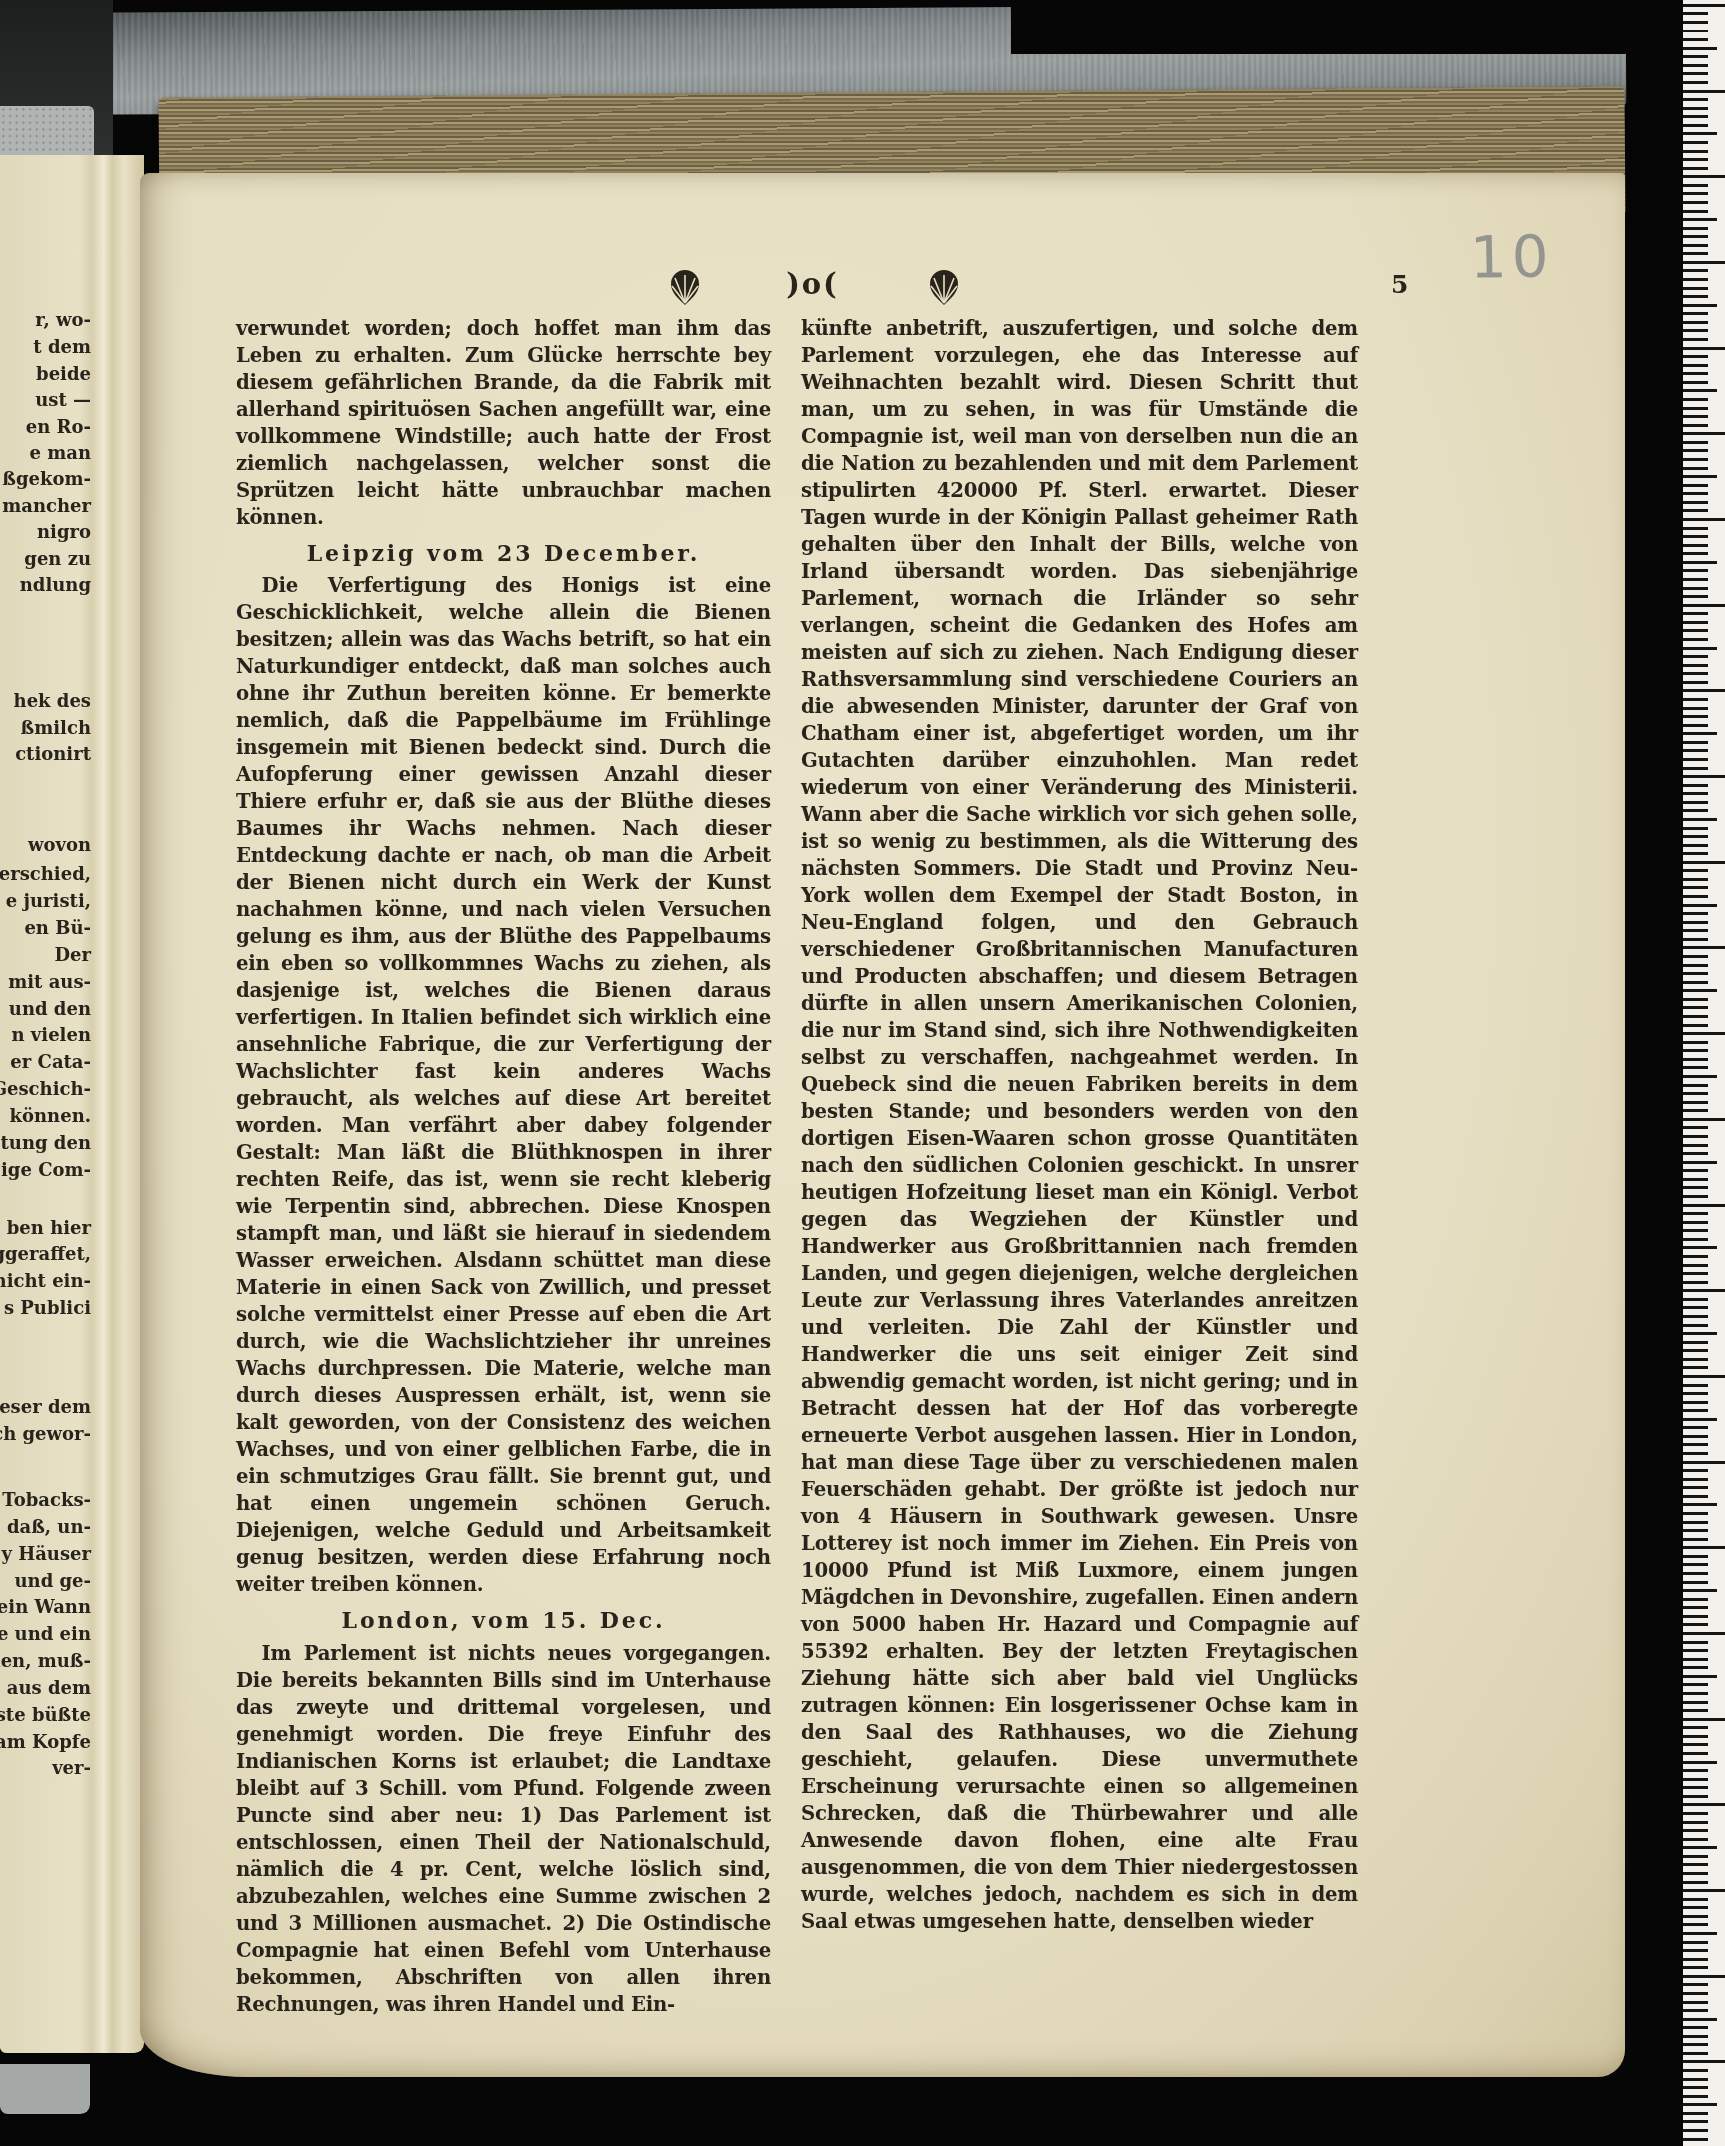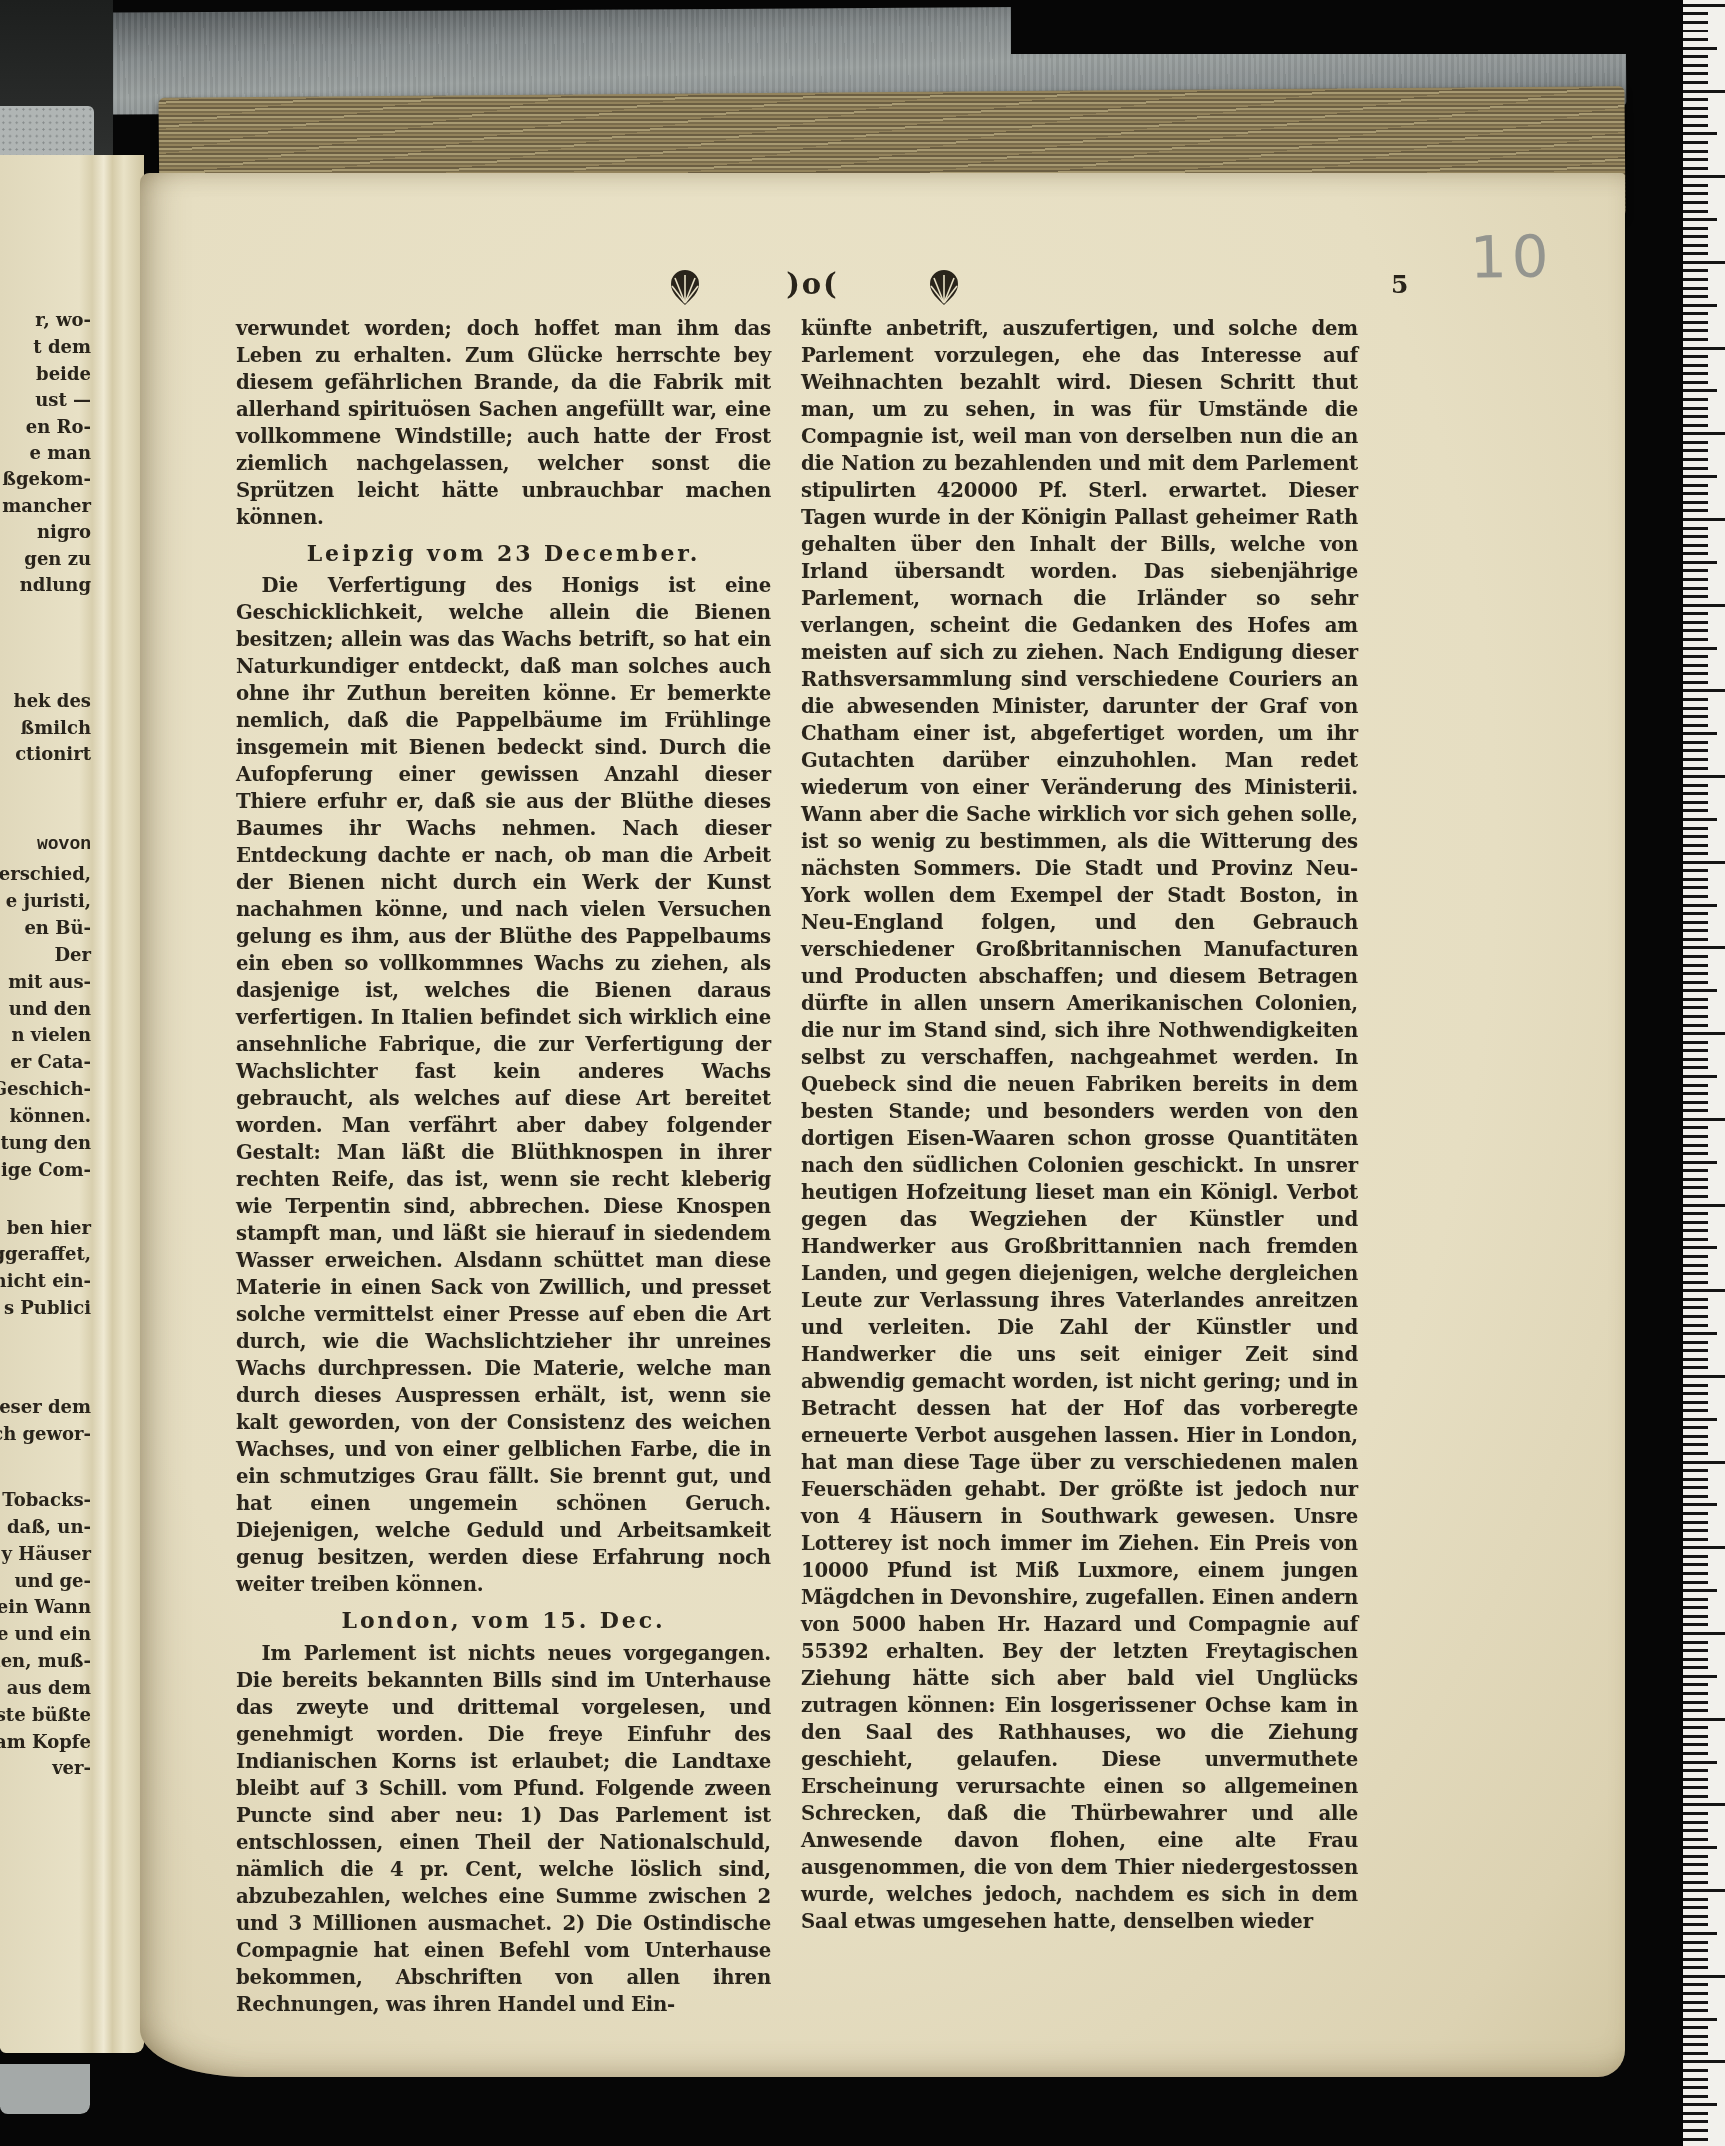--- a/index.html
+++ b/index.html
@@ -81,21 +81,21 @@
     <div class="fragment-line" style="top: 261px;">en Ro-</div>
     <div class="fragment-line" style="top: 287px;">e man</div>
     <div class="fragment-line" style="top: 313px;">ßgekom-</div>
     <div class="fragment-line" style="top: 340px;">mancher</div>
     <div class="fragment-line" style="top: 366px;">nigro</div>
     <div class="fragment-line" style="top: 393px;">gen zu</div>
     <div class="fragment-line" style="top: 419px;">ndlung</div>
     <div class="fragment-line" style="top: 535px;">hek des</div>
     <div class="fragment-line" style="top: 562px;">ßmilch</div>
     <div class="fragment-line" style="top: 588px;">ctionirt</div>
-    <div class="fragment-line" style="top: 679px; font-family: Liberation Mono, monospace;">wovon</div>
+    <div class="fragment-line" style="top: 679px;">wovon</div>
     <div class="fragment-line" style="top: 708px;">erschied,</div>
     <div class="fragment-line" style="top: 735px;">e juristi,</div>
     <div class="fragment-line" style="top: 762px;">en Bü-</div>
     <div class="fragment-line" style="top: 789px;">Der</div>
     <div class="fragment-line" style="top: 816px;">mit aus-</div>
     <div class="fragment-line" style="top: 843px;">und den</div>
     <div class="fragment-line" style="top: 869px;">n vielen</div>
     <div class="fragment-line" style="top: 896px;">er Cata-</div>
     <div class="fragment-line" style="top: 923px;">Geschich-</div>
     <div class="fragment-line" style="top: 950px;">können.</div>

